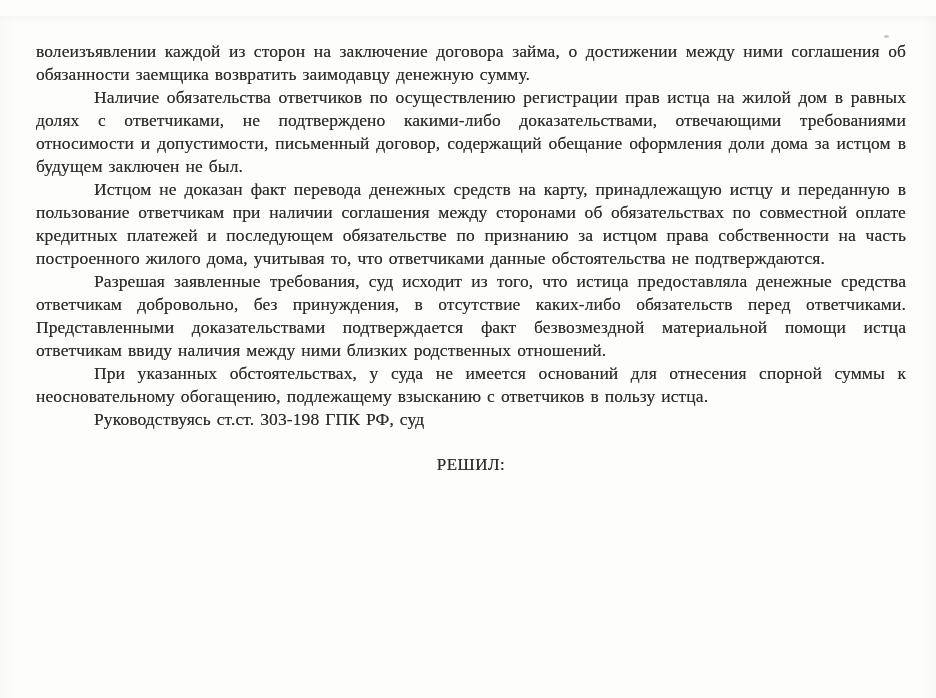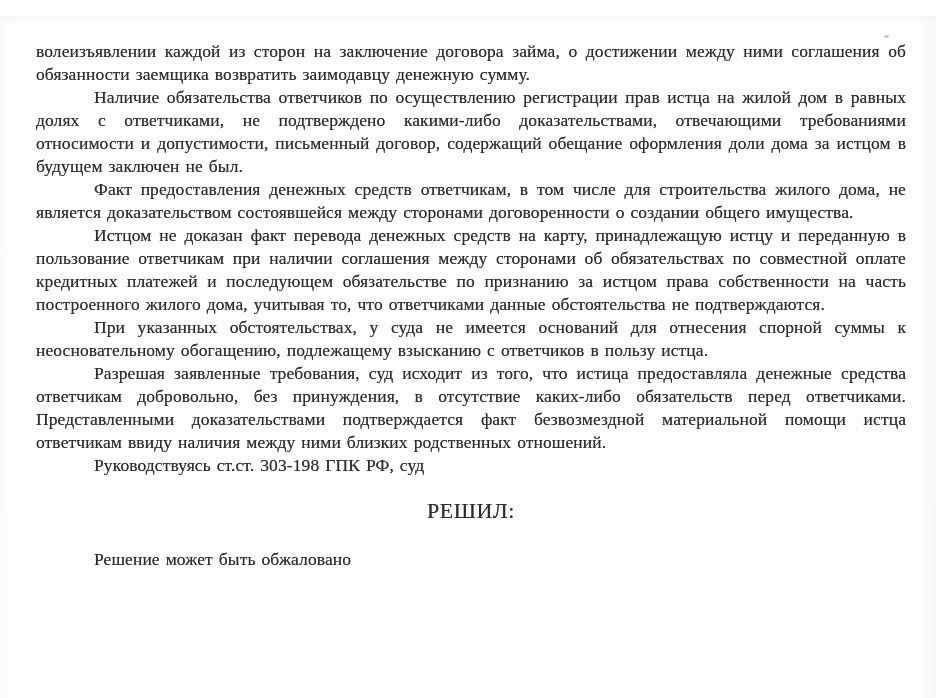--- a/index.html
+++ b/index.html
@@ -36,21 +36,21 @@
     text-indent: 58px;
     word-spacing: 1.5px;
     letter-spacing: 0.1px;
     text-shadow: 0 0 0.6px rgba(55,55,55,0.7);
   }
   p.para.no-indent {
     text-indent: 0;
   }
   .heading {
     margin: 22px 0 26px 0;
-    font-size: 22px;
+    font-size: 17px;
     line-height: 23px;
     font-weight: normal;
     color: #2d2d2d;
     text-align: center;
     letter-spacing: 0.5px;
     text-shadow: 0 0 0.6px rgba(55,55,55,0.7);
   }
   .scan-speck {
     position: absolute;
     top: 19px;
@@ -64,30 +64,28 @@
 </style>
 </head>
 <body>
 
 <div class="page">
 
   <p class="para no-indent">волеизъявлении каждой из сторон на заключение договора займа, о достижении между ними соглашения об обязанности заемщика возвратить заимодавцу денежную сумму.</p>
 
   <p class="para">Наличие обязательства ответчиков по осуществлению регистрации прав истца на жилой дом в равных долях с ответчиками, не подтверждено какими-либо доказательствами, отвечающими требованиями относимости и допустимости, письменный договор, содержащий обещание оформления доли дома за истцом в будущем заключен не был.</p>
 
-  <p class="para">Факт предоставления денежных средств ответчикам, в том числе для строительства жилого дома, не является доказательством состоявшейся между сторонами договоренности о создании общего имущества.</p>
 
   <p class="para">Истцом не доказан факт перевода денежных средств на карту, принадлежащую истцу и переданную в пользование ответчикам при наличии соглашения между сторонами об обязательствах по совместной оплате кредитных платежей и последующем обязательстве по признанию за истцом права собственности на часть построенного жилого дома, учитывая то, что ответчиками данные обстоятельства не подтверждаются.</p>
 
+  <p class="para">Разрешая заявленные требования, суд исходит из того, что истица предоставляла денежные средства ответчикам добровольно, без принуждения, в отсутствие каких-либо обязательств перед ответчиками. Представленными доказательствами подтверждается факт безвозмездной материальной помощи истца ответчикам ввиду наличия между ними близких родственных отношений.</p>
+
   <p class="para">При указанных обстоятельствах, у суда не имеется оснований для отнесения спорной суммы к неосновательному обогащению, подлежащему взысканию с ответчиков в пользу истца.</p>
-
-  <p class="para">Разрешая заявленные требования, суд исходит из того, что истица предоставляла денежные средства ответчикам добровольно, без принуждения, в отсутствие каких-либо обязательств перед ответчиками. Представленными доказательствами подтверждается факт безвозмездной материальной помощи истца ответчикам ввиду наличия между ними близких родственных отношений.</p>
 
   <p class="para">Руководствуясь ст.ст. 303-198 ГПК РФ, суд</p>
 
   <h2 class="heading">РЕШИЛ:</h2>
 
 
-  <p class="para">Решение может быть обжаловано</p>
 
   <div class="scan-speck"></div>
 
 </div>
 
 </body></html>

